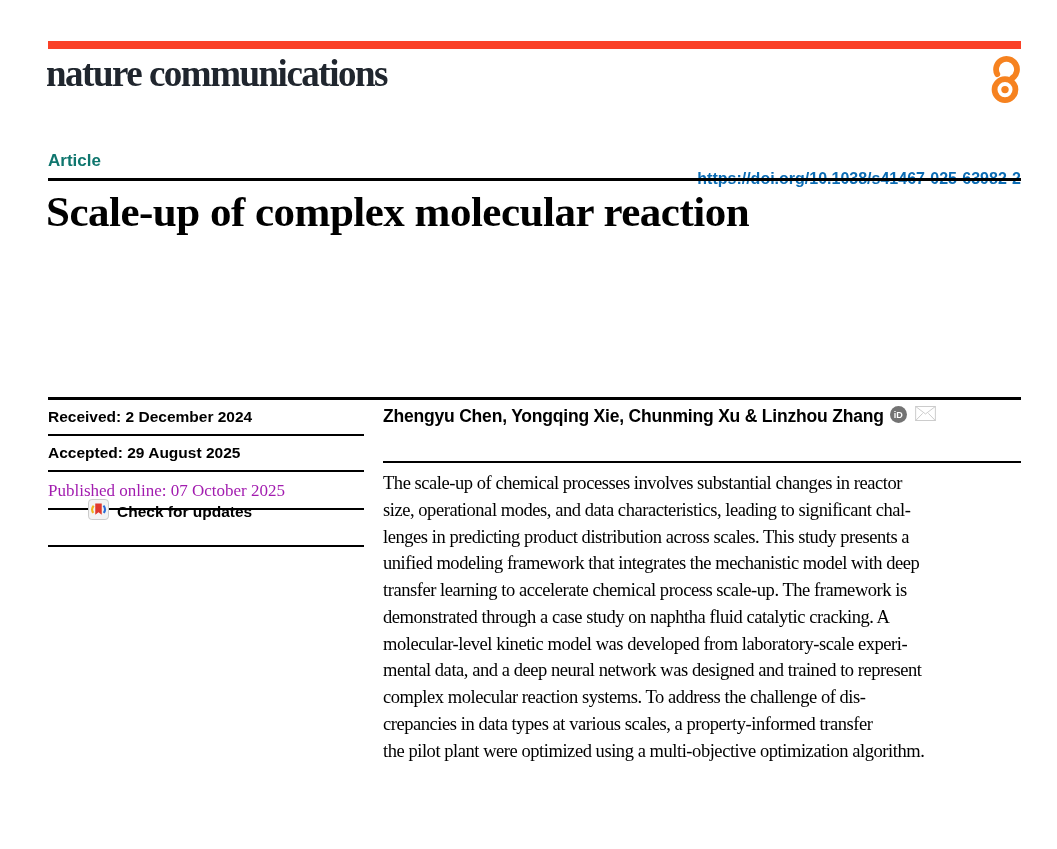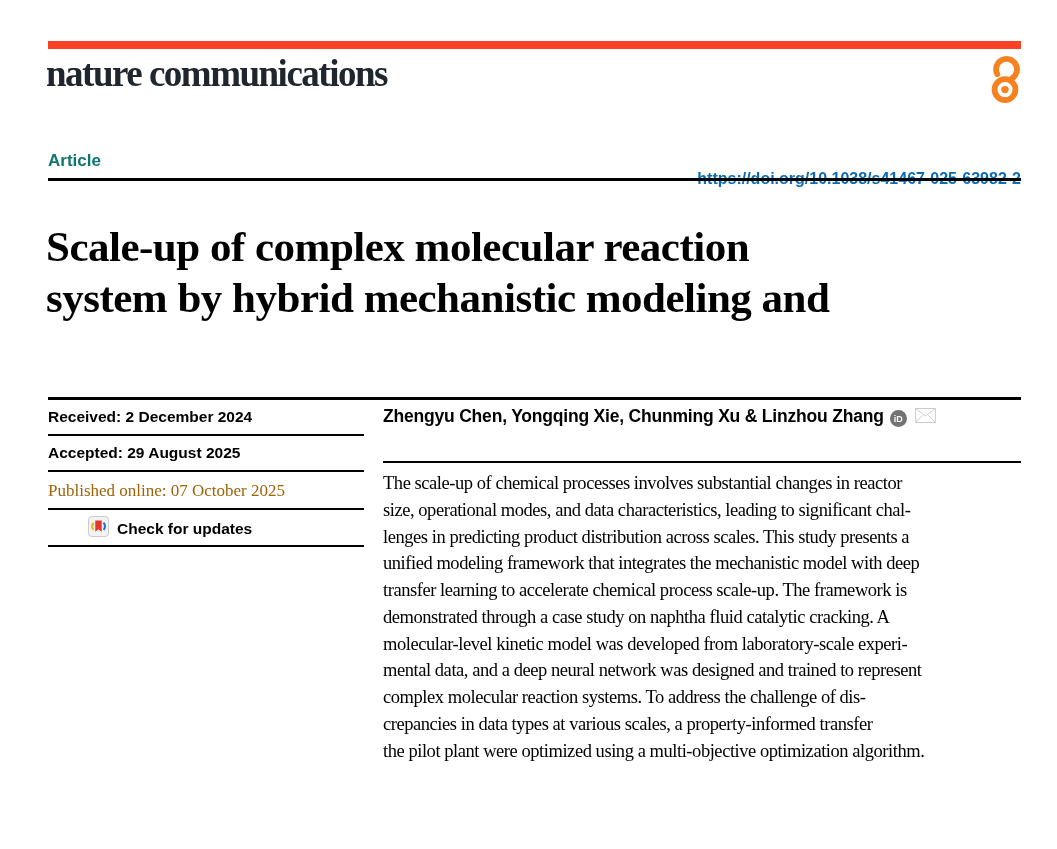--- a/index.html
+++ b/index.html
@@ -48,46 +48,45 @@
 
   
   .title {
     position: absolute; left: 46px; top: 186px; width: 990px;
     font-family: "Liberation Serif", "DejaVu Serif", serif;
     font-weight: 700;
     font-size: 43px;
     line-height: 51px;
     letter-spacing: -0.5px;
     color: #000;
-    margin-top: 35px;
   }
   .title div { white-space: nowrap; }
 
   
   .top-rule-full {
     position: absolute; left: 48px; top: 397px;
     width: 973px; height: 2.5px; background: #000;
   }
 
   .meta-col { position: absolute; left: 48px; top: 397px; width: 316px; }
   .meta-rule { position: absolute; left: 0; width: 316px; height: 2px; background: #000; }
   .meta-row { position: absolute; left: 0; width: 316px; }
   .meta-bold { font-size: 15.5px; font-weight: 700; color: #000; }
   .meta-serif {
     font-family: "Liberation Serif", "DejaVu Serif", serif;
-    font-size: 17px; font-weight: 400; color: #a16207;
+    font-size: 17px; font-weight: 400; color: #a21caf;
   }
   .check-row { display: flex; align-items: center; gap: 8px; cursor: pointer; }
   .check-label { font-size: 15.5px; font-weight: 700; }
 
   
   .right-col { position: absolute; left: 383px; top: 397px; width: 638px; }
   .authors-row {
     position: absolute; left: 0; top: 9px;
-    display: flex; align-items: flex-end; gap: 6px;
+    display: flex; align-items: flex-start; gap: 6px;
     white-space: nowrap;
   }
   .authors-names { font-size: 17.5px; font-weight: 700; letter-spacing: -0.2px; }
   .orcid-badge {
     width: 17px; height: 17px; border-radius: 50%;
     background: #737373; color: #fff;
     font-size: 9px; font-weight: 700;
     display: inline-flex; align-items: center; justify-content: center;
     cursor: pointer;
   }
@@ -118,33 +117,32 @@
     <circle cx="22" cy="48" r="4.8" fill="#f6821f"></circle>
   </svg>
 </div>
 
 <div class="article-label">Article</div>
 <a class="doi-link" href="#">https://doi.org/10.1038/s41467-025-63982-2</a>
 <div class="header-rule"></div>
 
 <h1 class="title">
     <div>Scale-up of complex molecular reaction</div>
-    <div>system by hybrid mechanistic modeling and</div>
   </h1>
 
 <div class="top-rule-full"></div>
 
 <div class="meta-col">
   <div class="meta-row meta-bold" style="top:11px;">Received: 2 December 2024</div>
   <div class="meta-rule" style="top:36.5px;"></div>
   <div class="meta-row meta-bold" style="top:47px;">Accepted: 29 August 2025</div>
   <div class="meta-rule" style="top:73px;"></div>
   <div class="meta-row meta-serif" style="top:84px;">Published online: 07 October 2025</div>
   <div class="meta-rule" style="top:111px;"></div>
-  <div class="meta-row check-row" style="top:119px;padding-left:40px;">
+  <div class="meta-row check-row" style="top:102px;padding-left:40px;">
     <span>
       <svg width="21" height="21" viewBox="0 0 22 22">
         <rect x="0.5" y="0.5" width="21" height="21" rx="3.5" fill="#f3f3f3" stroke="#c7c7c7"></rect>
         <path d="M5.6 14.5 a6 6 0 0 1 0.4 -7.5" fill="none" stroke="#f0b41b" stroke-width="2.2"></path>
         <path d="M16.2 7 a6 6 0 0 1 0.2 7.6" fill="none" stroke="#2b6dd6" stroke-width="2.2"></path>
         <path d="M7.6 4.6 h6.8 v11.8 l-3.4 -2.6 l-3.4 2.6 z" fill="#e0382c"></path>
       </svg>
     </span>
     <span class="check-label">Check for updates</span>
   </div>

